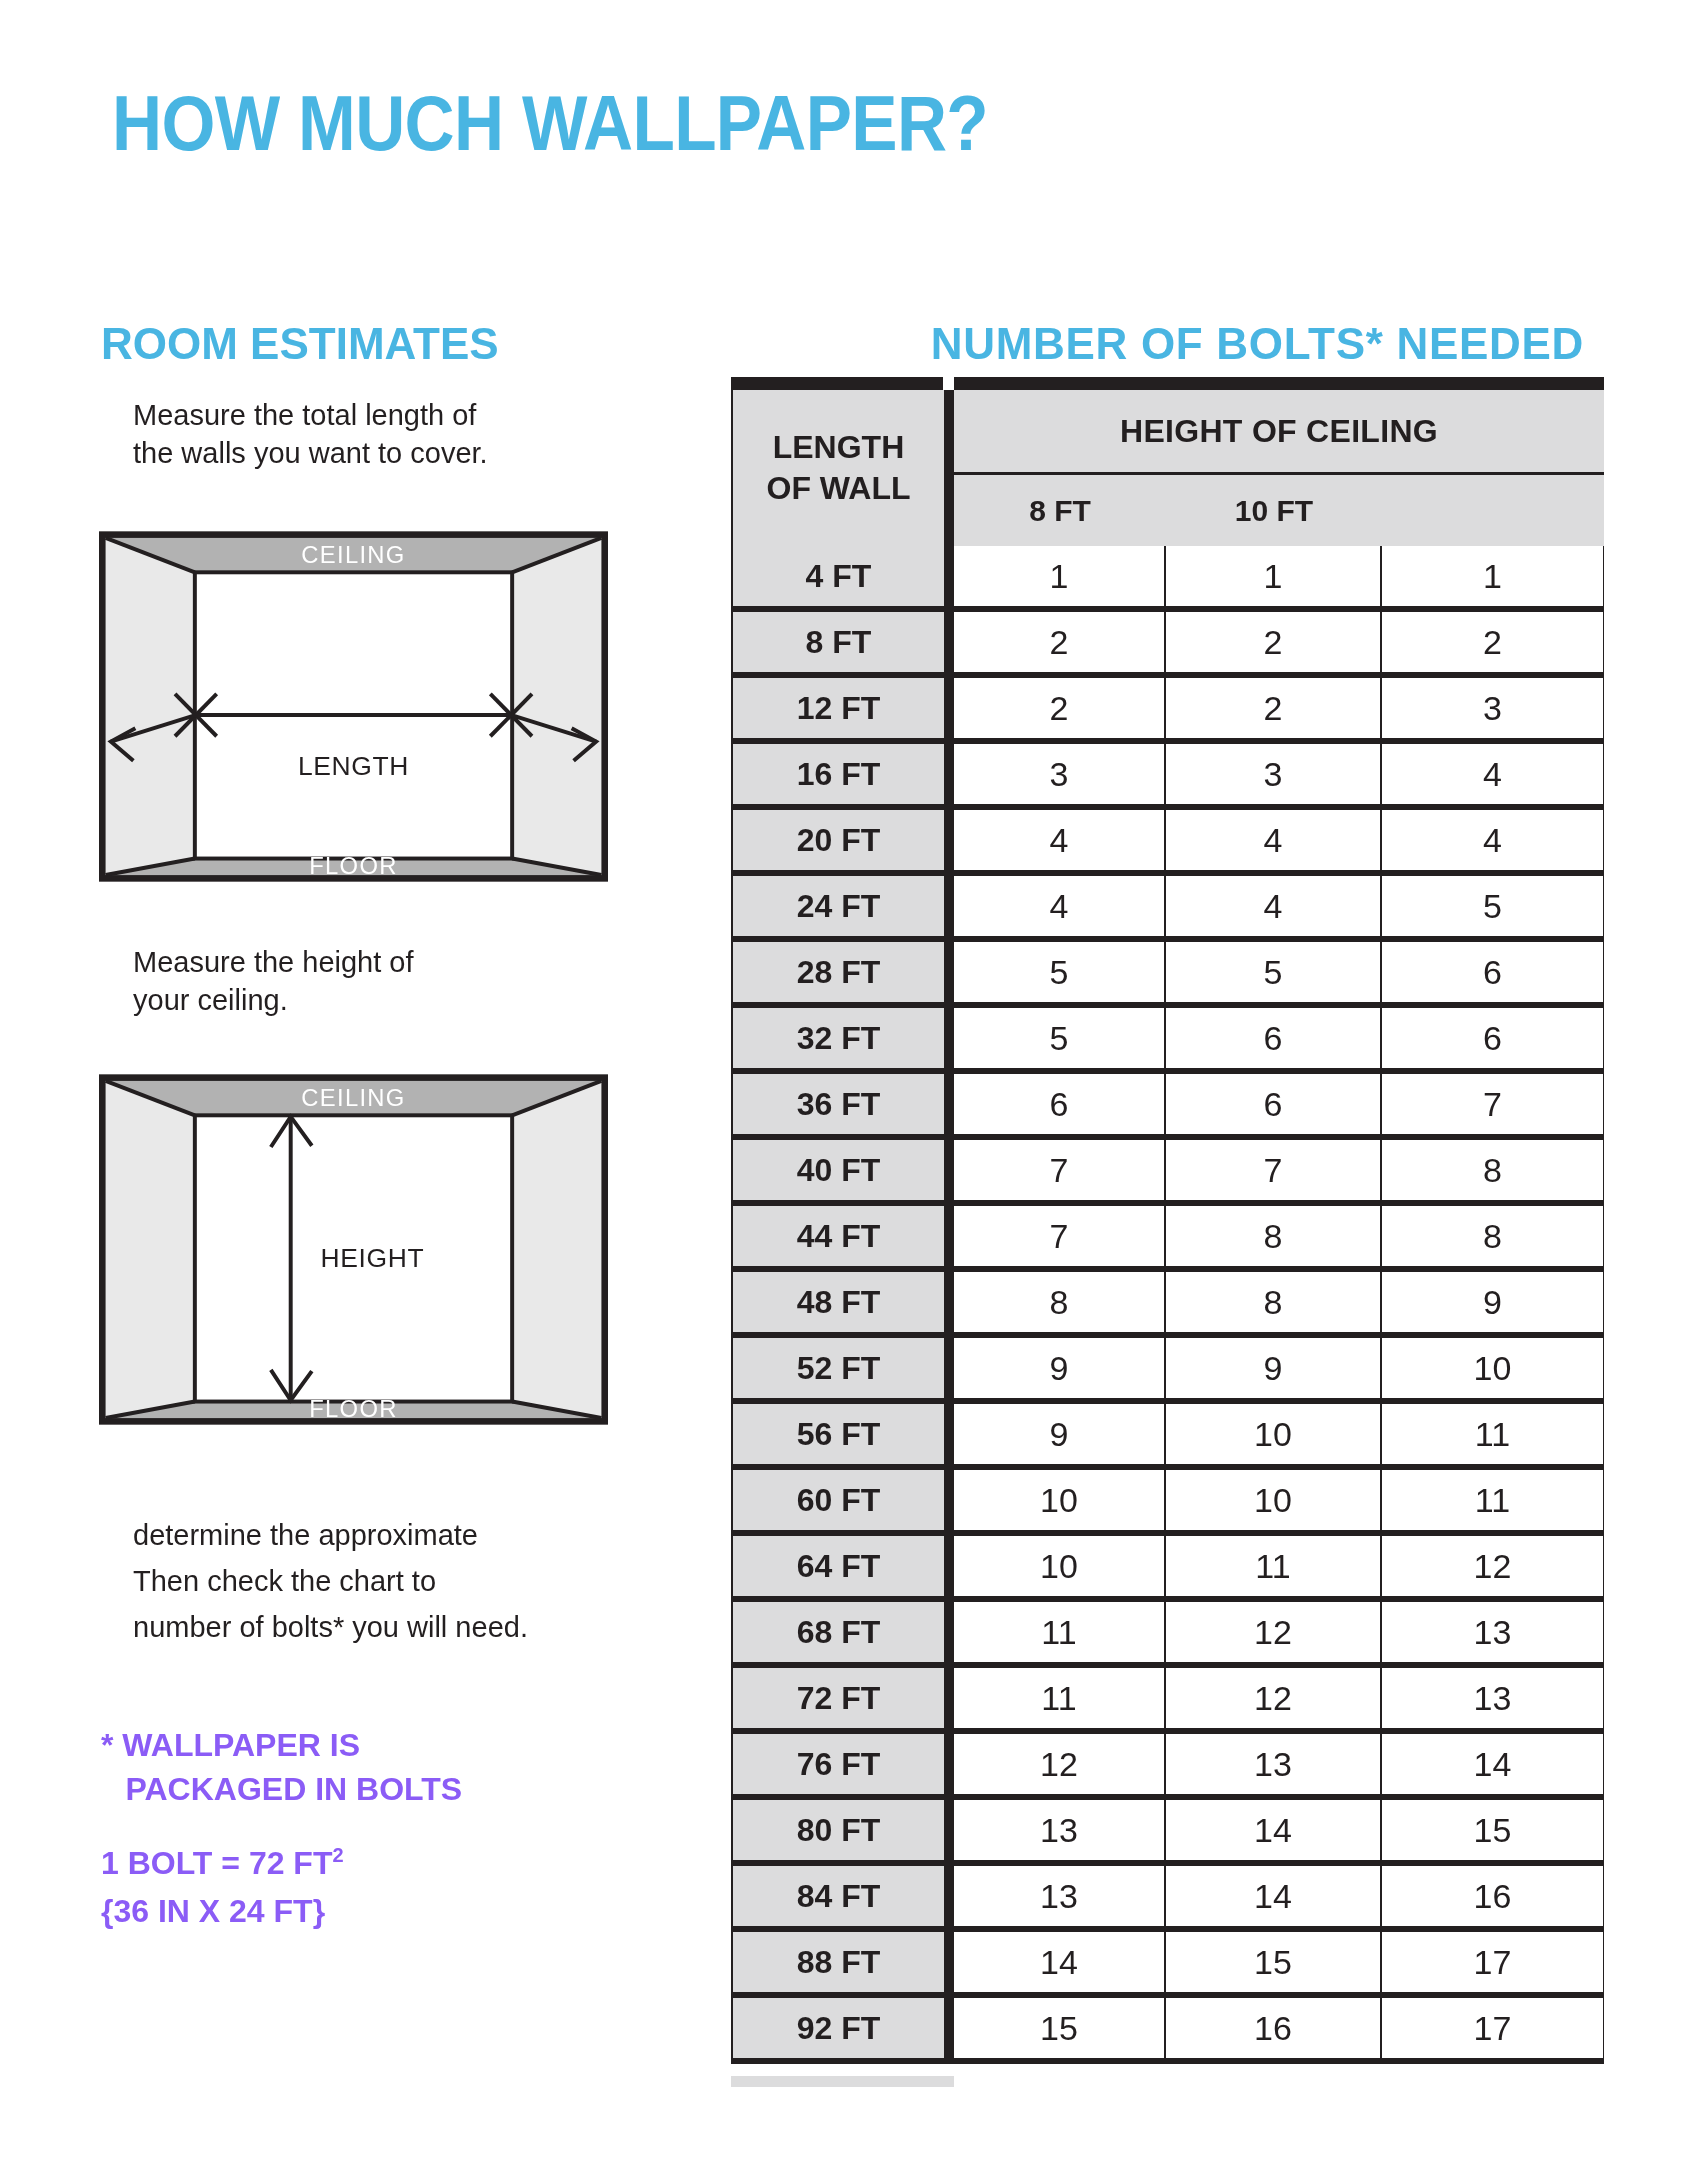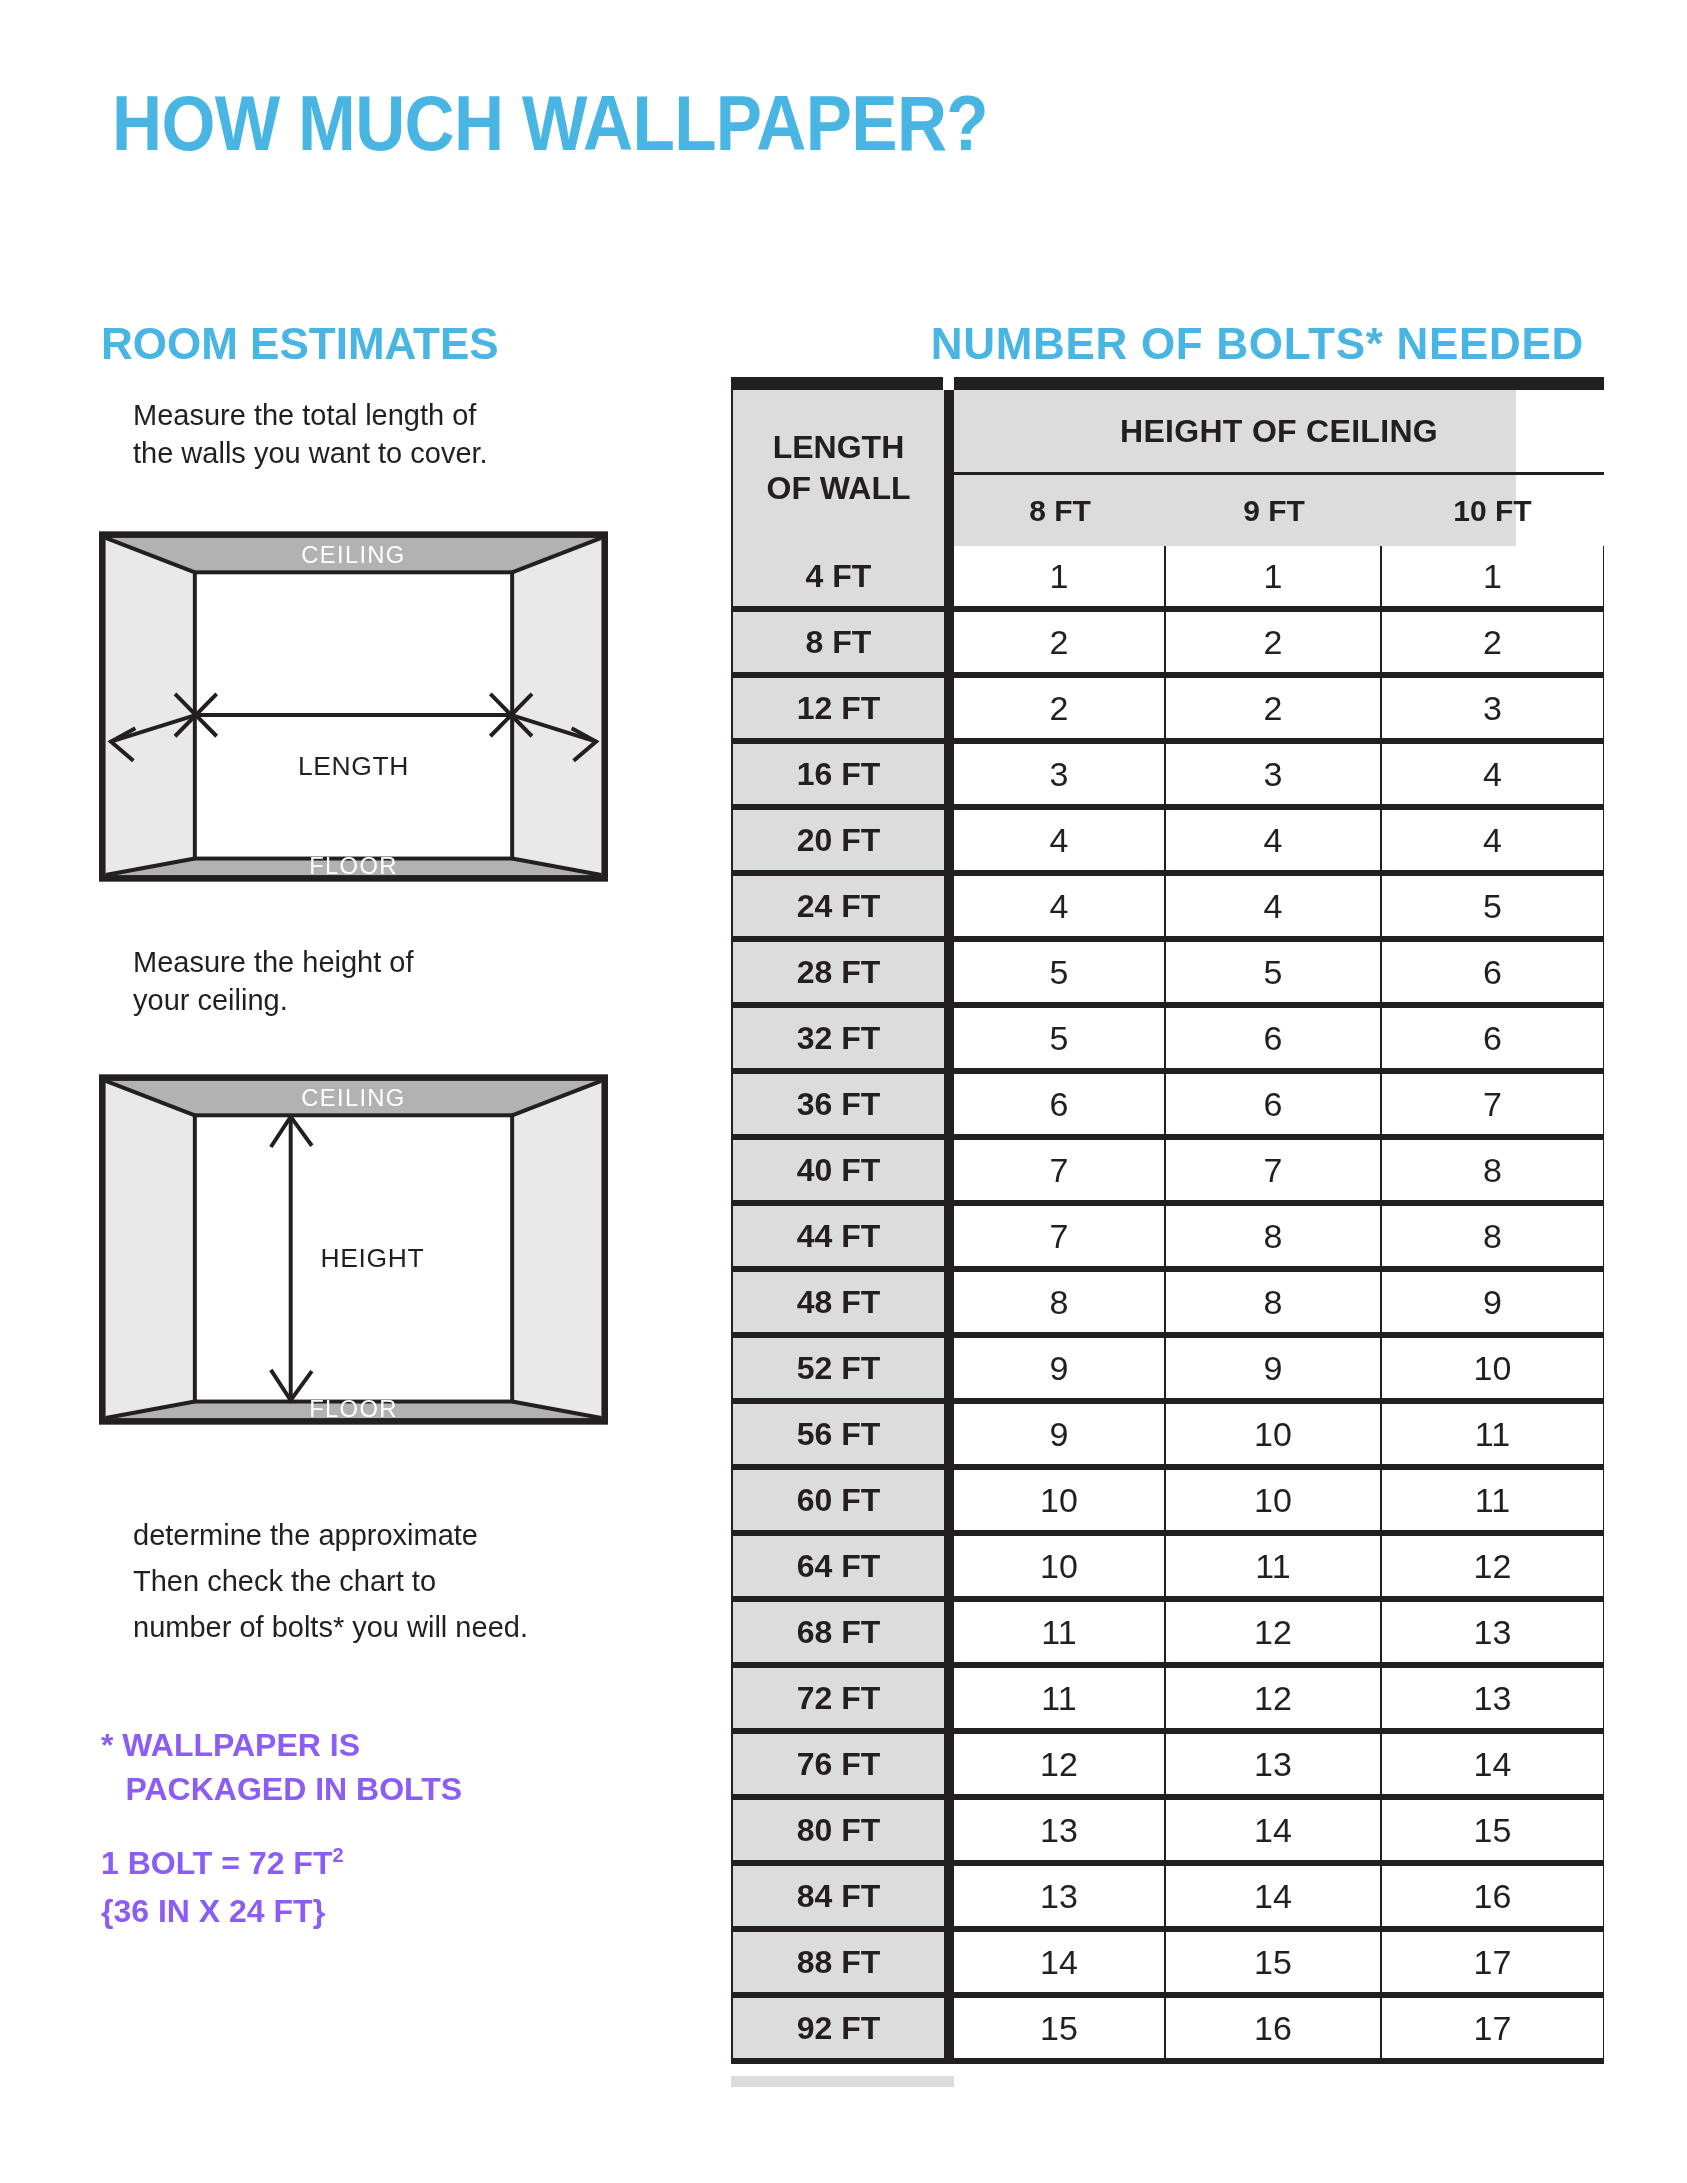--- a/index.html
+++ b/index.html
@@ -37,21 +37,21 @@
   #diagram2{top:1074px;}
   
   #table-topbar{left:731px;top:377px;width:873px;height:13.2px;background:#231f20;}
   #topbar-slit{left:212px;top:0;width:10.6px;height:13.2px;background:#ffffff;}
   #hdr-label{
     left:731px;top:390px;width:223px;height:156px;background:#dcdcdd;
     border-left:2.6px solid #231f20;border-right:10.6px solid #231f20;box-sizing:border-box;
     display:flex;flex-direction:column;justify-content:center;align-items:center;
   }
   #hdr-label .line{font-size:32px;font-weight:bold;line-height:41px;white-space:nowrap;}
-  #hdr-data{left:954px;top:390px;width:562px;height:156px;background:#dcdcdd;}
+  #hdr-data{left:954px;top:390px;width:650px;height:156px;background:#dcdcdd;}
   #hdr-group{
     position:absolute;left:0;top:0;width:650px;height:82px;
     display:flex;justify-content:center;align-items:center;
     font-size:32px;font-weight:bold;letter-spacing:0.3px;white-space:nowrap;
   }
   #hdr-thinline{position:absolute;left:0;top:82px;width:650px;height:3.3px;background:#231f20;}
   #hdr-cols{
     position:absolute;left:0;top:85px;width:650px;height:71px;
     display:grid;grid-template-columns:212px 216px 221px;
   }
@@ -178,21 +178,20 @@
   <div id="hdr-label" class="abs">
     <div class="line">LENGTH</div>
     <div class="line">OF WALL</div>
   </div>
 
   <div id="hdr-data" class="abs">
     <div id="hdr-group">HEIGHT OF CEILING</div>
     <div id="hdr-thinline"></div>
     <div id="hdr-cols">
       <div class="colhead">8 FT</div>
-      <div class="colhead">9 FT</div>
       <div class="colhead">10 FT</div>
     </div>
   </div>
 
   <div id="tbody" class="abs">
       <div class="cell label">4 FT</div>
       <div class="cell value vline">1</div>
       <div class="cell value vline">1</div>
       <div class="cell value">1</div>
       <div class="cell label">8 FT</div>

